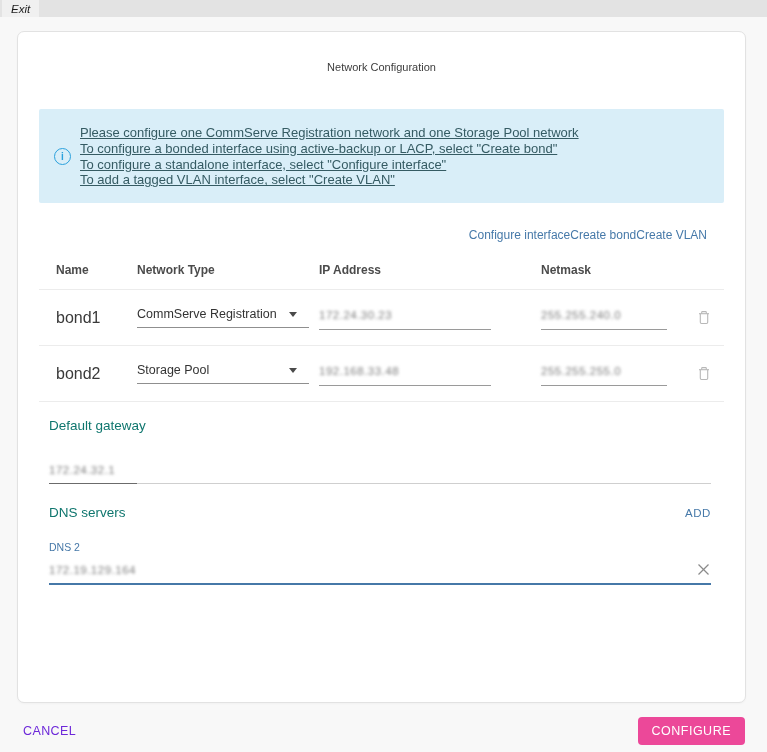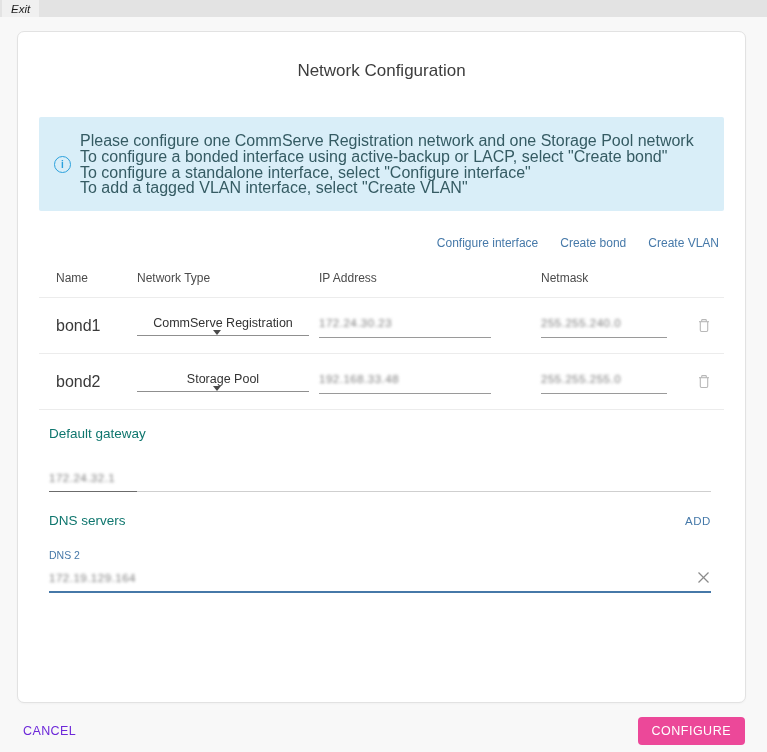--- a/index.html
+++ b/index.html
@@ -15,52 +15,52 @@
     position:absolute;left:2px;top:0;height:17px;padding:0 9px;
     background:#f0f0f0;display:flex;align-items:center;
     font-size:11.5px;color:#1c1c1c;cursor:default;
   }
   
   .dialog{
     position:absolute;left:17px;top:31px;width:729px;height:672px;
     background:#ffffff;border:1px solid #e2e2e2;border-radius:7px;
     box-sizing:border-box;box-shadow:0 1px 2px rgba(0,0,0,0.03);
   }
-  .dlg-title{margin-top:29px;text-align:center;font-size:17px;color:#3d3d3d;}
+  .dlg-title{margin-top:29px;text-align:center;font-size:11px;color:#3d3d3d;}
   
   .infobox{
     margin:36px 21px 0 21px;background:#d9eef8;border-radius:2px;
     display:flex;align-items:center;padding:16px 14px 15px 0;
   }
   .info-icon{
     flex:0 0 auto;margin-left:15px;width:15px;height:15px;border-radius:50%;
     border:1.5px solid #2ba1dd;color:#2ba1dd;display:flex;align-items:center;justify-content:center;
     font-size:10px;font-weight:bold;line-height:1;
   }
   .info-lines{margin-left:9px;}
-  .info-line{font-size:16px;line-height:15.8px;color:#355b63;}
+  .info-line{font-size:13px;line-height:15.8px;color:#355b63;text-decoration:underline;}
   
   .links-row{
-    margin:25px 26px 0 21px;display:flex;justify-content:flex-end;gap:22px;
+    margin:25px 38px 0 21px;display:flex;justify-content:flex-end;
   }
   .link{font-size:12px;color:#4679a9;cursor:pointer;text-decoration:none;}
   
   .nettable{margin:21px 21px 0 21px;}
   .t-headrow{display:flex;align-items:flex-start;height:26px;border-bottom:1px solid #ececec;}
-  .th{font-size:12px;color:#4b4b4b;}
+  .th{font-size:12px;color:#4b4b4b;font-weight:bold;}
   .t-row{display:flex;align-items:center;height:55px;border-bottom:1px solid #ececec;}
   .c-name{width:81px;padding-left:17px;box-sizing:border-box;flex:0 0 auto;}
   .c-type{width:172px;margin-left:17px;flex:0 0 auto;}
   .c-ip{width:172px;margin-left:10px;flex:0 0 auto;}
   .c-mask{width:126px;margin-left:50px;flex:0 0 auto;}
   .c-del{margin-left:auto;margin-right:12px;flex:0 0 auto;}
   .name-txt{font-size:16px;color:#3a3a3a;}
   .select{
     display:flex;align-items:center;justify-content:space-between;
-    border-bottom:1px solid #8f8f8f;cursor:pointer;flex-direction:column;
+    border-bottom:1px solid #8f8f8f;padding-bottom:6px;cursor:pointer;
   }
   .select-label{font-size:12.5px;color:#333;white-space:nowrap;}
   .caret{
     width:0;height:0;border-left:4.5px solid transparent;border-right:4.5px solid transparent;
     border-top:5px solid #4a4a4a;margin-right:12px;
   }
   .field{border-bottom:1px solid #9a9a9a;padding-bottom:6px;}
   .blurred{
     font-size:11.5px;color:#7e7e7e;filter:blur(1.7px);
     white-space:nowrap;letter-spacing:0.5px;

